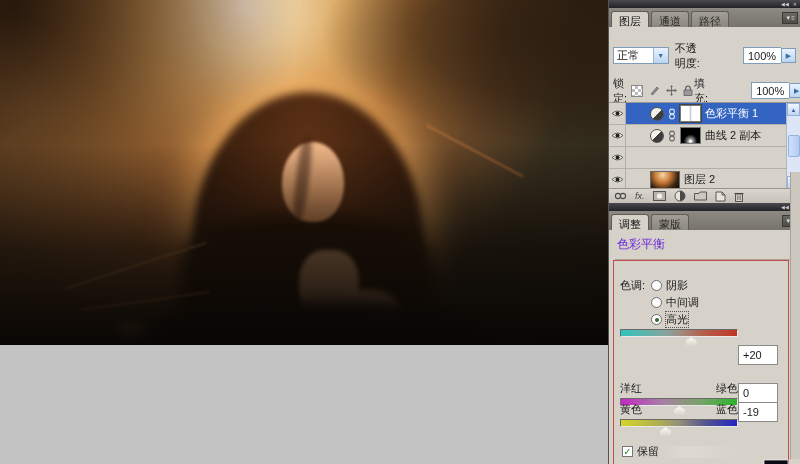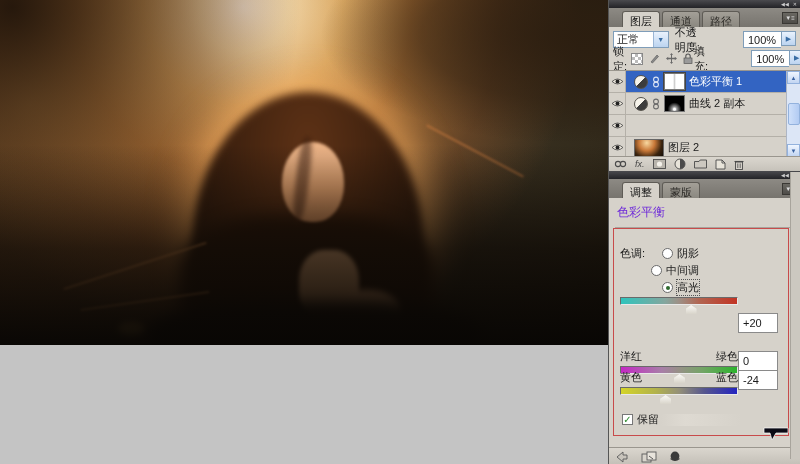--- a/index.html
+++ b/index.html
@@ -29,44 +29,44 @@
   .strand1 { left:60px; top:265px; width:150px; transform:rotate(-18deg); }
   .strand2 { left:80px; top:300px; width:130px; transform:rotate(-8deg); }
   .strand3 { left:420px; top:150px; width:110px; transform:rotate(28deg); background:rgba(220,130,66,0.5); }
   .bokeh { position:absolute; left:118px; top:322px; width:26px; height:14px; border-radius:50%; background:rgba(250,190,90,0.5); filter:blur(3px); }
   .gray-below { position:absolute; left:0; top:345px; width:608px; height:119px; background:#c4c4c4; }
 
   
   .dock { position:absolute; left:608px; top:0; width:192px; height:464px; background:#d6d2ca; border-left:1px solid #555; }
   .topbar { position:relative; height:8px; background:linear-gradient(#4a4a4e,#232327); display:flex; justify-content:flex-end; align-items:center; gap:4px; padding-right:3px; }
   .topbar .tb-glyph { color:#cfcfcf; font-size:5px; line-height:5px; }
-  .tabbar { position:relative; height:19px; background:linear-gradient(#8d8a84,#77746e); display:flex; align-items:flex-end; padding-left:13px; }
+  .tabbar { position:relative; height:19px; background:linear-gradient(#8d8a84,#77746e); display:flex; align-items:flex-end; padding-left:2px; }
   .tab { height:16px; padding:2px 7px 1px; font-size:11px; margin-right:2px; border:1px solid #5f5c56; border-bottom:none; border-radius:3px 3px 0 0; background:linear-gradient(#a39f97,#8b8880); color:#2e2c28; }
   .tab.active { background:#d6d2ca; color:#111; }
   .panel-menu { position:absolute; right:2px; top:4px; width:16px; height:12px; background:linear-gradient(#6a6862,#4e4c48); border:1px solid #3a3834; color:#ddd; font-size:6px; display:flex; align-items:center; justify-content:center; }
 
   
   .controls { padding:3px 4px 2px; }
-  .ctl-row { display:flex; align-items:center; height:19px; }
+  .ctl-row { display:flex; align-items:center; height:19px;margin-top:16px; }
   .select { width:92px; height:17px; background:#fff; border:1px solid #7f9db9; display:flex; align-items:center; justify-content:space-between; padding-left:3px; }
   .xp-btn { width:15px; height:15px; background:linear-gradient(#e9f2fd,#bcd4f0); border-left:1px solid #9ab5d5; color:#3a6ea5; font-size:7px; display:flex; align-items:center; justify-content:center; }
-  .spin { display:flex; margin-left:auto;padding-left:41px; }
+  .spin { display:flex; align-items:center; margin-left:auto;padding-left:41px; }
   .spin .val { width:38px; height:17px; background:#fff; border:1px solid #7f9db9; border-right:none; display:flex; align-items:center; padding-left:4px; }
   .spin .xp-btn { border:1px solid #7f9db9; }
   .lbl { margin-left:6px; }
   .lock-icons { display:flex; gap:5px; margin-left:4px; align-items:center; }
   .lk { width:12px; height:12px; display:flex; align-items:center; justify-content:center; color:#555; }
   .lk-checker { background:repeating-conic-gradient(#bbb 0 25%, #fff 0 50%) 0 0/6px 6px; border:1px solid #888; }
 
   
   .layers-list { position:relative; height:86px; border-top:1px solid #9a968e; background:#d0ccc4; overflow:hidden; }
   .lrow { position:relative; display:flex; align-items:center; height:22px; border-bottom:1px solid #b4b0a8; background:#d6d2ca; }
   .lrow .eye-cell { width:17px; height:100%; border-right:1px solid #b4b0a8; display:flex; align-items:center; justify-content:center; background:#d6d2ca; flex:none; }
   .lrow.selected .row-body { background:#3364c2; color:#fff; }
-  .row-body { display:flex; align-items:center; height:100%; flex:1; gap:4px; padding-left:8px; }
+  .row-body { display:flex; align-items:center; height:100%; flex:1; gap:4px; padding-left:24px; }
   .adj-icon { width:14px; height:14px; border-radius:50%; border:1px solid #55524c; background:linear-gradient(135deg,#f6f3ea 50%,#3c3c3c 50%); flex:none; }
   .mask-link { width:8px; flex:none; display:flex; }
   .mask-thumb { width:21px; height:17px; border:1px solid #777; flex:none; }
   .mask-white { background:linear-gradient(to right,#fff 42%, #cfcfcf 50%, #fff 58%); outline:1px solid #444; }
   .mask-black { background:radial-gradient(circle at 50% 88%, #fff 6%, #9a9a9a 14%, #000 42%); }
   .img-thumb { width:30px; height:18px; border:1px solid #666; background:radial-gradient(circle at 42% 18%, #f8d8a0 0%, #c87838 38%, #3a240f 72%, #140d07 100%); flex:none; }
   .lname { white-space:nowrap; }
   
   .vscroll { position:absolute; right:0; top:0; width:14px; height:86px; background:#dce6f6; border-left:1px solid #aeb6c4; display:flex; flex-direction:column; justify-content:space-between; }
   .sb-btn { height:13px; background:linear-gradient(#f0f6ff,#c2d5f2); border:1px solid #93b2dd; color:#3a62a0; font-size:6px; display:flex; align-items:center; justify-content:center; }
@@ -76,21 +76,21 @@
   .bb-icon { display:flex; align-items:center; justify-content:center; height:12px; }
   .fx-label { font-size:9px; font-style:italic; color:#444; }
 
   
   .adj-content { position:relative; height:249px; background:#d6d2ca; padding:4px 6px; }
   .adj-title { font-size:12px; padding:2px 0 6px 2px; color:#6d28d9; }
   .adj-sep { border-top:1px solid #a8a49c; margin-bottom:4px; }
   .red-box { position:absolute; left:4px; top:30px; width:176px; height:208px; border:1px solid #c84b4b; }
   .tone-row { display:flex; gap:6px; padding:17px 0 0 6px; }
   .radio-col { display:flex; flex-direction:column; gap:3px; }
-  .radio-item { display:flex; align-items:center; gap:4px; height:14px;justify-content:flex-end; }
+  .radio-item { display:flex; align-items:center; gap:4px; height:14px; }
   .radio { width:11px; height:11px; border-radius:50%; border:1px solid #6a6a6a; background:#fff; position:relative; flex:none; }
   .radio.on::after { content:""; position:absolute; left:3px; top:3px; width:4px; height:4px; border-radius:50%; background:#2f6a2f; }
   .focus-rect { outline:1px dotted #555; }
   .slider-group { position:absolute; left:6px; width:164px; }
   .sl-labels { display:flex; justify-content:space-between; width:118px; margin-bottom:2px; }
   .sl-track { position:relative; width:118px; height:8px; border:1px solid; border-color:#6a6a6a #e8e8e8 #e8e8e8 #6a6a6a; }
   .grad-cr { background:linear-gradient(to right,#2fc4bc 0%,#84a69e 38%,#9d9086 50%,#b26450 68%,#c23424 100%); }
   .grad-mg { background:linear-gradient(to right,#c428c4 0%,#a87ea8 35%,#969086 50%,#74a466 70%,#2cb42c 100%); }
   .grad-yb { background:linear-gradient(to right,#d4d428 0%,#b2b24c 30%,#949078 50%,#56568e 72%,#2424c0 100%); }
   .sl-thumb { position:absolute; top:7px; width:11px; height:9px; margin-left:-5px; background:linear-gradient(#fbfaf6,#d8d4ca); clip-path:polygon(50% 0,100% 42%,100% 100%,0 100%,0 42%); filter:drop-shadow(0 0 0.5px #555); }
@@ -352,21 +352,21 @@
           </div>
 
           <div class="slider-group" style="top:141px">
             <div class="sl-labels">
               <span>黄色</span>
               <span>蓝色</span>
             </div>
             <div class="sl-track grad-yb">
               <span class="sl-thumb" style="left:38%"></span>
             </div>
-            <div class="sl-value" style="top:0">-24</div>
+            <div class="sl-value" style="top:0">-19</div>
           </div>
 
           <div class="check-row">
             <span class="checkbox">✓</span>
             <span>保留</span>
             <span class="check-fade"></span>
           </div>
         </div>
 
         <svg class="cursor-arrow" viewBox="0 0 30 18">

